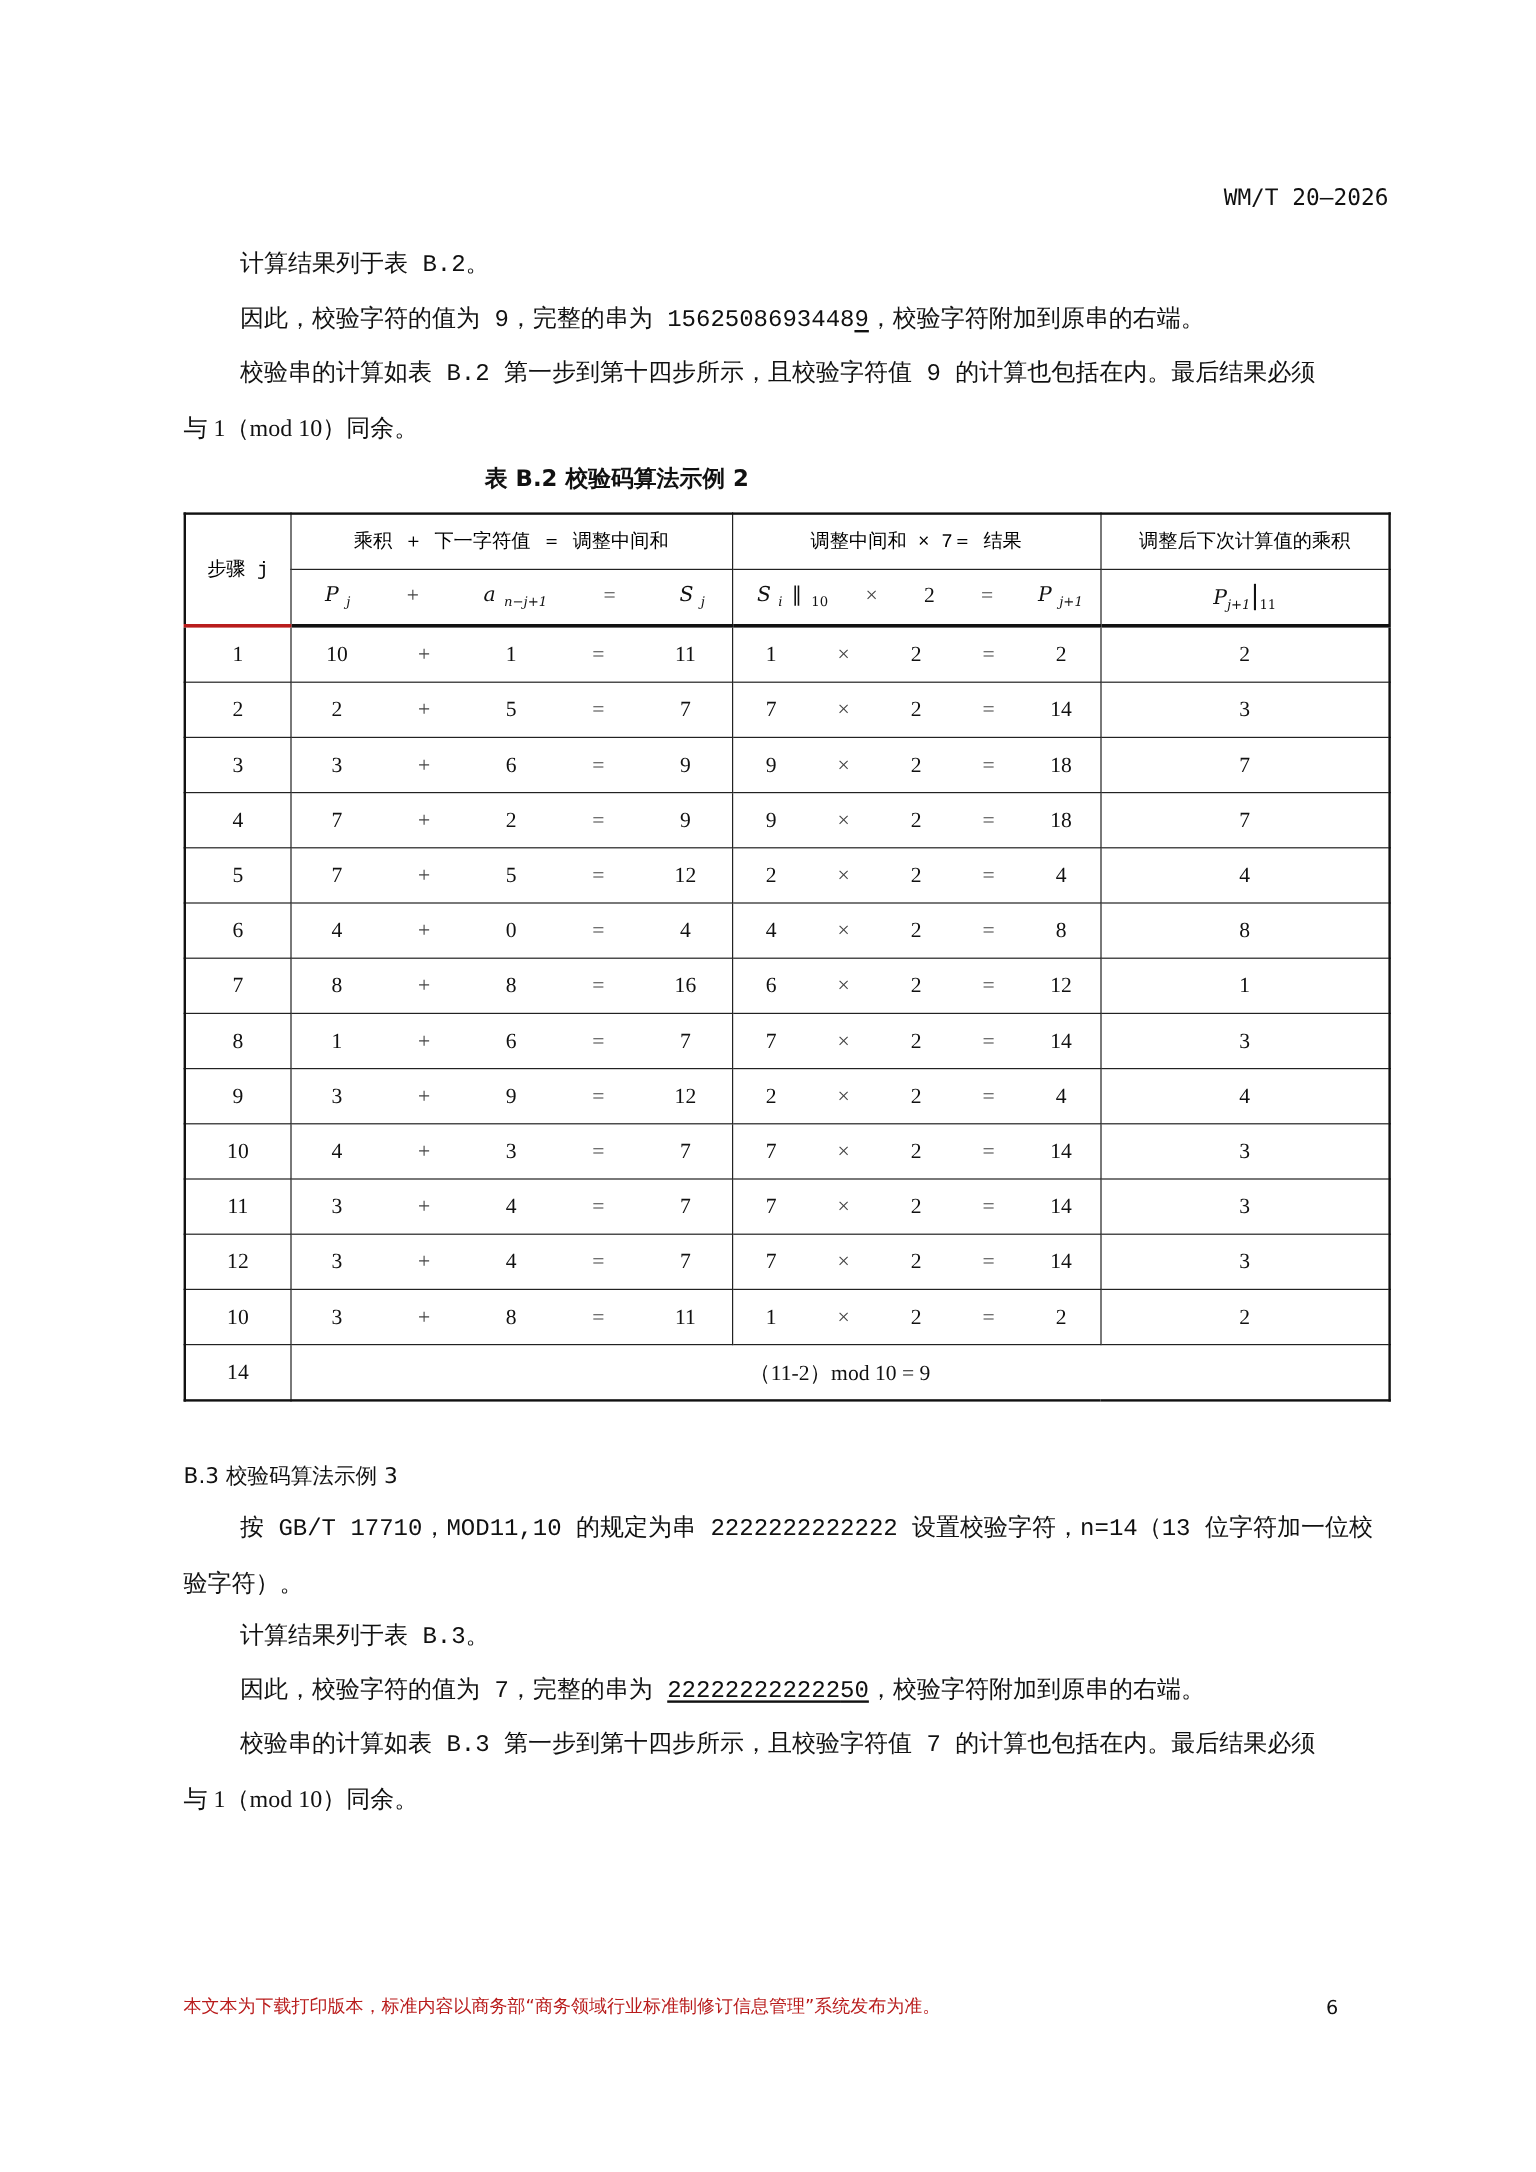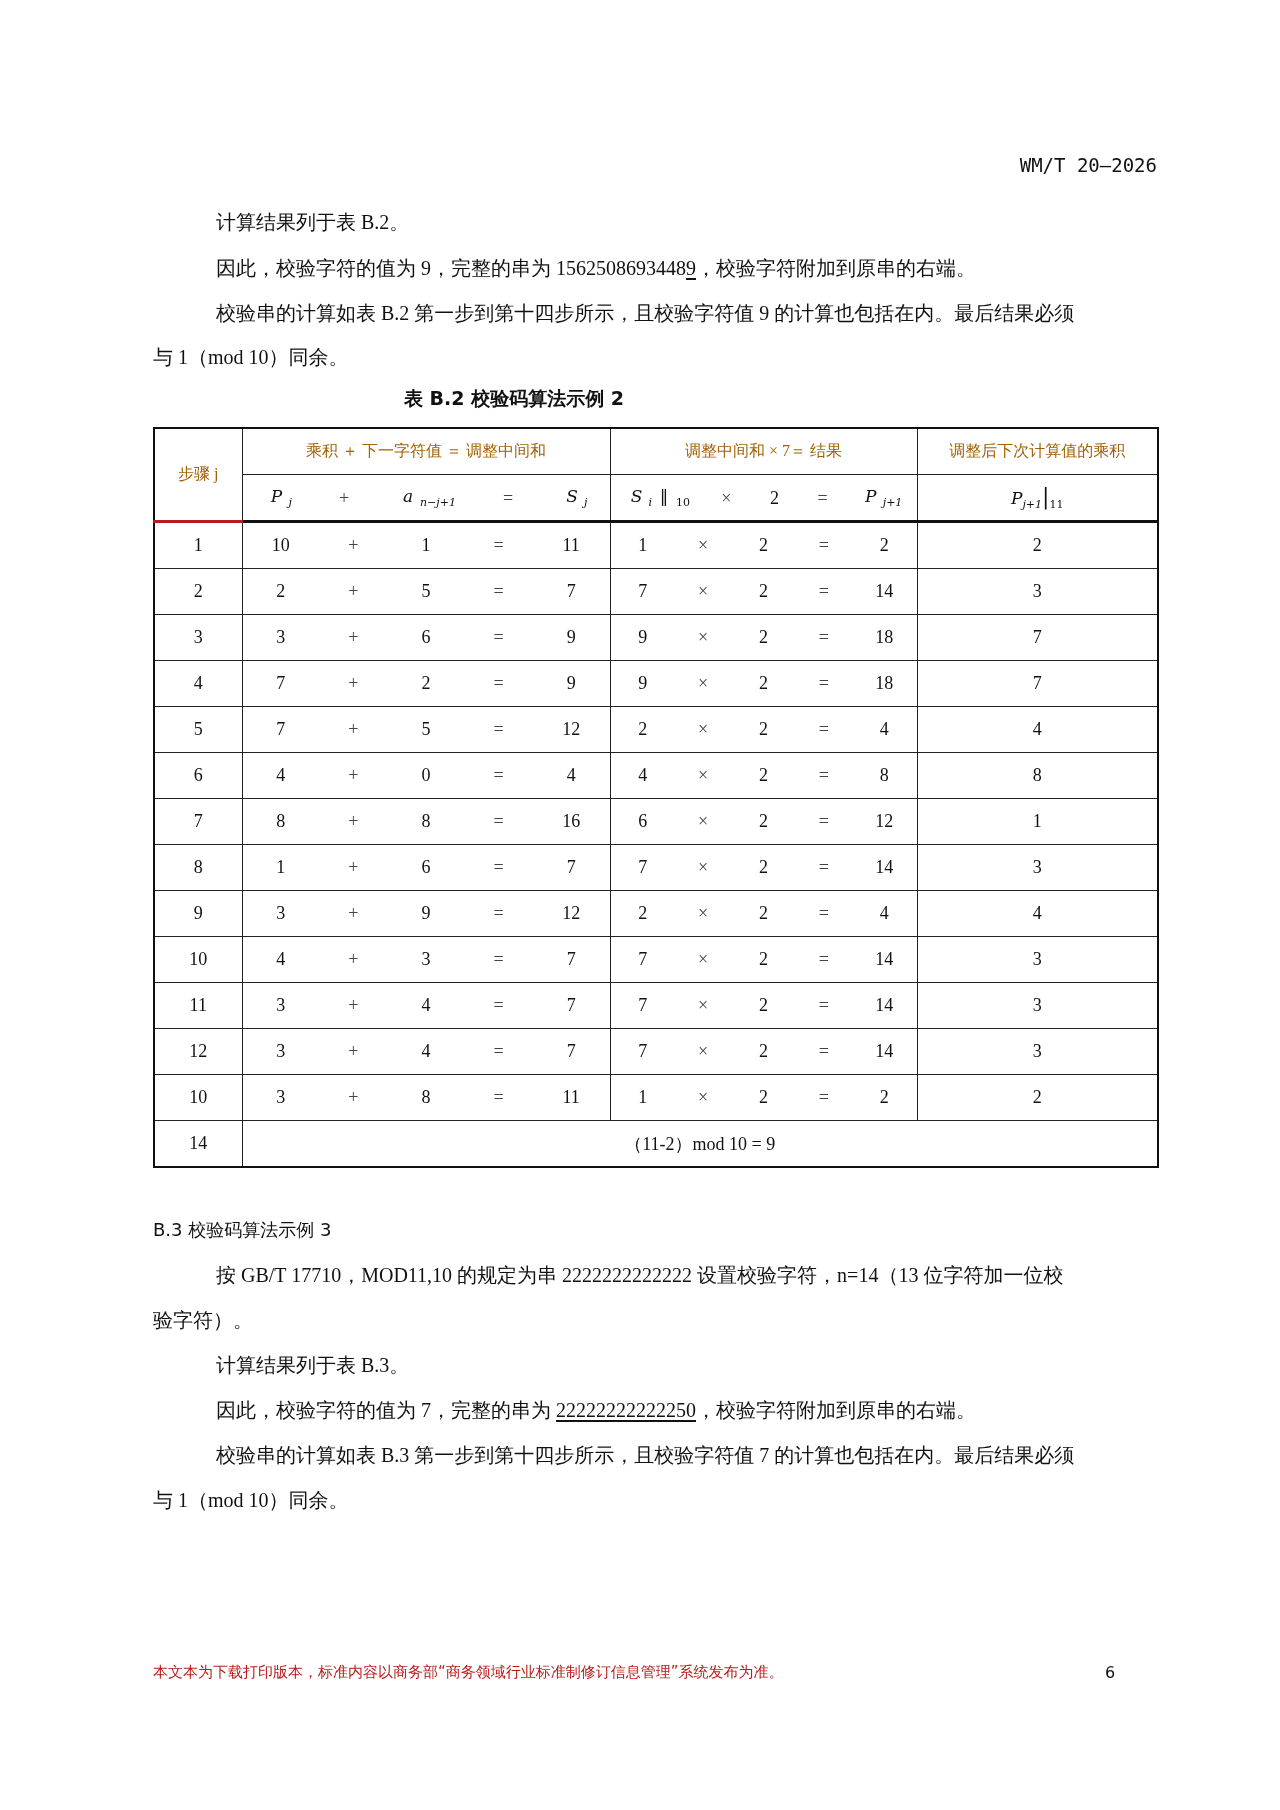--- a/index.html
+++ b/index.html
@@ -1,31 +1,31 @@
 <!DOCTYPE html>
 <html><head>
 <meta charset="utf-8">
 <style>
   html,body{margin:0;padding:0;background:#fff;}
   body{width:1280px;height:1810px;position:relative;overflow:hidden;color:#111;
        font-family:"Liberation Serif","DejaVu Serif",serif;}
   .abs{position:absolute;white-space:nowrap;}
   .hdr{right:123px;top:154px;font-family:"DejaVu Sans Mono","Liberation Mono",monospace;font-size:19px;letter-spacing:0px;}
   .p{font-size:20px;line-height:24px;}
-  .indent{left:216px;}
+  .indent{left:200px;font-family:Liberation Mono, monospace;}
   .flush{left:153px;}
   .u{text-decoration:underline;text-underline-offset:3px;}
   .ttl{left:0;width:1028px;text-align:center;top:386px;font-family:"DejaVu Sans","Liberation Sans",sans-serif;font-size:19px;font-weight:bold;}
   table.t{position:absolute;left:153px;top:427px;width:1004px;border-collapse:collapse;table-layout:fixed;
           border:2.5px solid #111;font-size:18px;}
   table.t td{border:1px solid #222;text-align:center;padding:0;height:45px;}
-  table.t tr.h1 td{height:45px;font-family:Liberation Serif, serif;font-size:16px;color:#a16207;margin-top:15px;}
+  table.t tr.h1 td{height:45px;font-family:Liberation Mono, monospace;font-size:16px;color:#000000;margin-top:15px;}
   table.t tr.h2 td{height:45px;border-bottom:3px solid #111;}
   table.t tr.last td{height:45px;}
-  .eq{display:flex;justify-content:space-around;align-items:flex-end;padding:0 2px;}
+  .eq{display:flex;justify-content:space-around;align-items:flex-start;padding:0 2px;}
   .eq span{display:inline-block;min-width:24px;text-align:center;}
   .op{color:#444;}
   .math{font-style:italic;font-family:"DejaVu Serif","Liberation Serif",serif;font-size:17px;}
   sub{font-size:11px;font-style:italic;}
   .sec{left:153px;top:1218px;font-family:"DejaVu Sans","Liberation Sans",sans-serif;font-size:18px;}
   .foot{left:153px;top:1663px;font-family:"DejaVu Sans","Liberation Sans",sans-serif;font-size:15px;color:#b91c1c;}
   .pgno{left:1105px;top:1663px;font-family:"DejaVu Sans","Liberation Sans",sans-serif;font-size:16px;}
 </style>
 </head>
 <body>

